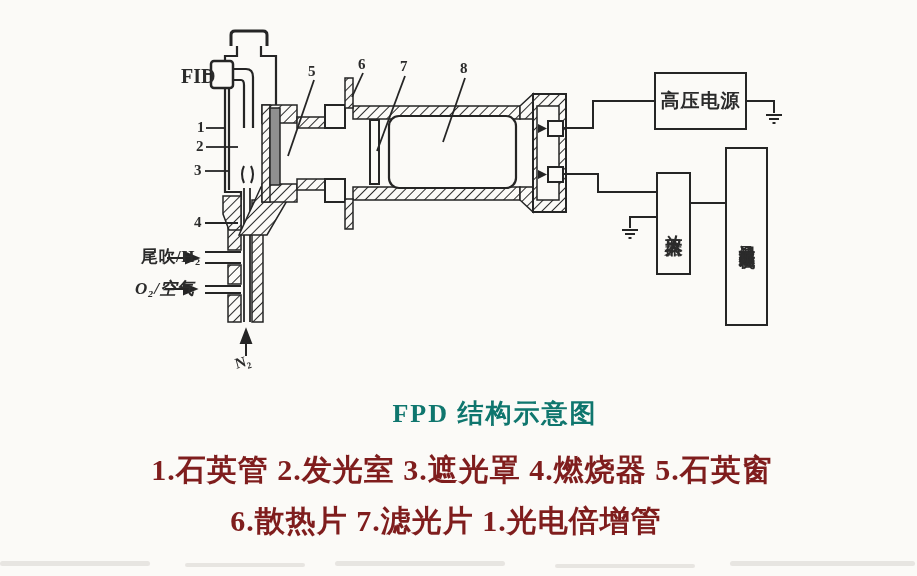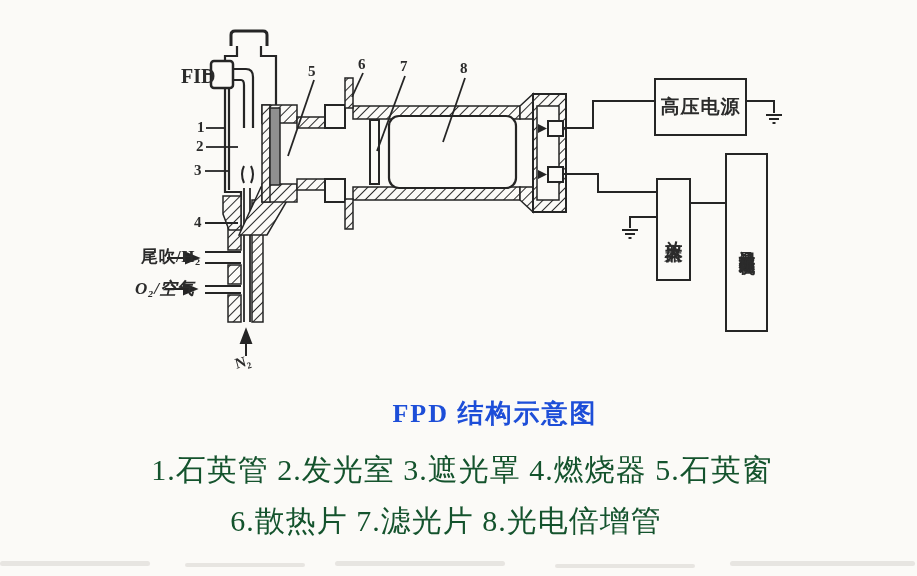--- a/index.html
+++ b/index.html
@@ -8,25 +8,25 @@
     background:#fbfaf7;
     font-family:"Liberation Serif", serif;
     color:#2b2b2b;
   }
   .t{position:absolute;white-space:nowrap;color:#2b2b2b;line-height:1;}
   .num{font-size:15px;font-weight:bold;}
   .gas{font-size:17px;font-weight:bold;letter-spacing:0.5px;margin-left:47px;}
   .box{
     position:absolute;border:2.5px solid #252525;background:#fbfaf7;
     display:flex;align-items:center;justify-content:center;
-    font-weight:bold;color:#2b2b2b;box-sizing:border-box;margin-top:6px;
+    font-weight:bold;color:#2b2b2b;box-sizing:border-box;
   }
   .vtext{writing-mode:vertical-rl;text-orientation:upright;letter-spacing:2px;}
-  .caption{font-size:26px;font-weight:bold;letter-spacing:2px;text-align:center;color:#1d4ed8;}
-  .legend{font-size:30px;font-weight:normal;letter-spacing:1px;text-align:center;color:#14532d;}
+  .caption{font-size:26px;font-weight:bold;letter-spacing:2px;text-align:center;color:#0f766e;}
+  .legend{font-size:30px;font-weight:bold;letter-spacing:1px;text-align:center;color:#7f1d1d;}
   svg{position:absolute;left:0;top:0;}
   .smudge{position:absolute;background:#d7d4cf;border-radius:3px;opacity:.55;}
 </style>
 </head>
 <body>
 
 <div class="stage">
 
   <svg width="917" height="576" viewBox="0 0 917 576">
     <defs>
@@ -173,21 +173,21 @@
   <div class="t gas" style="left:94px;top:248px;">尾吹/H₂</div>
   <div class="t gas" style="left:88px;top:280px;font-style:italic;">O₂/空气</div>
   <div class="t" style="left:235px;top:355px;font-size:15px;font-weight:bold;transform:rotate(-15deg);">N₂</div>
 
   <div class="box" style="left:654px;top:72px;width:93px;height:58px;font-size:19px;letter-spacing:1px;">高压电源</div>
   <div class="box vtext" style="left:656px;top:172px;width:35px;height:103px;font-size:18px;">放大器</div>
   <div class="box vtext" style="left:725px;top:147px;width:43px;height:179px;font-size:16px;letter-spacing:1px;">记录器或数据处理机</div>
 
   <div class="t caption" style="left:300px;top:401px;width:390px;">FPD 结构示意图</div>
   <div class="t legend" style="left:62px;top:455px;width:800px;">1.石英管 2.发光室 3.遮光罩 4.燃烧器 5.石英窗</div>
-  <div class="t legend" style="left:46px;top:506px;width:800px;">6.散热片 7.滤光片 8.光电倍增管</div>
+  <div class="t legend" style="left:46px;top:506px;width:800px;">6.散热片 7.滤光片 1.光电倍增管</div>
 
   <div class="smudge" style="left:0px;top:561px;width:150px;height:5px;"></div>
   <div class="smudge" style="left:185px;top:563px;width:120px;height:4px;"></div>
   <div class="smudge" style="left:335px;top:561px;width:170px;height:5px;"></div>
   <div class="smudge" style="left:555px;top:564px;width:140px;height:4px;"></div>
   <div class="smudge" style="left:730px;top:561px;width:185px;height:5px;"></div>
 
 </div>
 
 </body></html>

